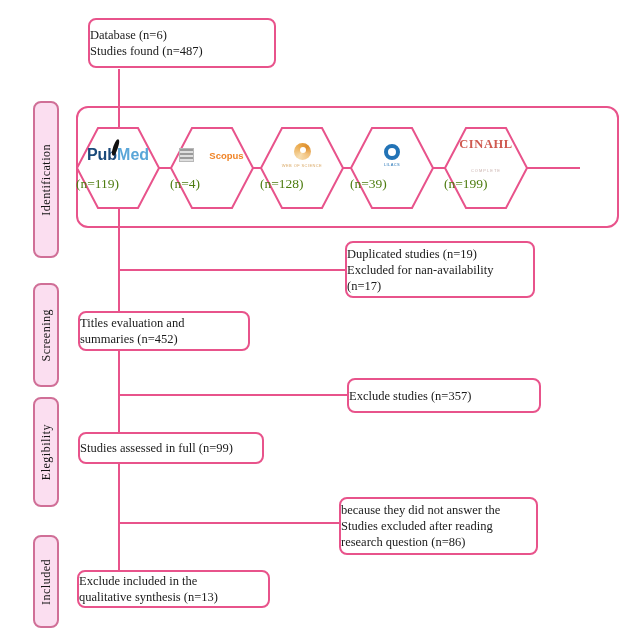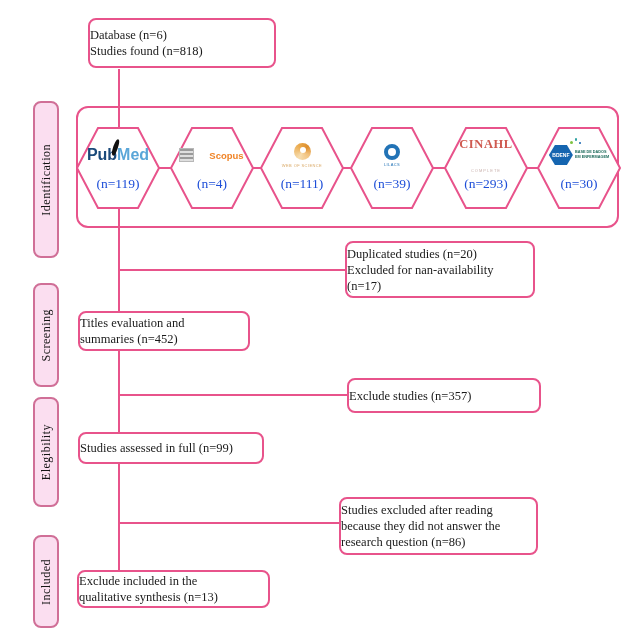--- a/index.html
+++ b/index.html
@@ -30,22 +30,22 @@
     font-size:12px;letter-spacing:.5px;color:#141414;white-space:nowrap;
   }
   
   .hex{position:absolute;top:127px;width:84px;height:82px;}
   .hex svg{position:absolute;left:0;top:0;}
   .hex .logo{
     position:absolute;left:4px;right:4px;top:12px;height:32px;
     display:flex;align-items:center;justify-content:center;
   }
   .hex .count{
-    position:absolute;left:0;right:0;top:49px;text-align:center;
-    font-size:13.5px;color:#1d4ed8;
+    position:absolute;left:0;right:0;top:49px;
+    font-size:13.5px;color:#4d7c0f;
   }
   
   .logo-pubmed{position:relative;font-family:"Liberation Sans",sans-serif;font-weight:bold;font-size:16px;display:flex;}
   .pm-pub{color:#1b4a7a;}
   .pm-med{color:#5aa6d8;}
   .pm-swoosh{
     position:absolute;left:26px;top:-7px;width:5px;height:17px;background:#101010;
     border-radius:60% 40% 50% 50%/70% 30% 70% 30%;transform:rotate(14deg);
   }
   
@@ -87,21 +87,21 @@
   <div class="line" style="left:118px;top:69px;width:2px;height:243px;"></div>
   <div class="line" style="left:118px;top:167px;width:462px;height:2px;"></div>
   <div class="line" style="left:119px;top:269px;width:226px;height:2px;"></div>
   <div class="line" style="left:118px;top:351px;width:2px;height:81px;"></div>
   <div class="line" style="left:119px;top:394px;width:228px;height:2px;"></div>
   <div class="line" style="left:118px;top:463px;width:2px;height:107px;"></div>
   <div class="line" style="left:119px;top:522px;width:220px;height:2px;"></div>
 
   <div class="fbox" style="left:88px;top:18px;width:188px;height:50px;">
     <div>Database (n=6)</div>
-    <div>Studies found (n=818)</div>
+    <div>Studies found (n=487)</div>
   </div>
 
   <div class="stage" style="top:101px;height:157px;">
     <span>Identification</span>
   </div>
   <div class="stage" style="top:283px;height:104px;">
     <span>Screening</span>
   </div>
   <div class="stage" style="top:397px;height:110px;">
     <span>Elegibility</span>
@@ -138,21 +138,21 @@
   </div>
 
   <div class="hex" style="left:260px;">
     <svg width="84" height="82">
       <polygon points="22,1 62,1 83,41 62,81 22,81 1,41" fill="#ffffff" stroke="#e8538b" stroke-width="2"></polygon>
     </svg>
     <div class="logo logo-wos">
       <span class="wos-circle"></span>
       <span class="wos-caption">WEB OF SCIENCE</span>
     </div>
-    <div class="count">(n=111)</div>
+    <div class="count">(n=128)</div>
   </div>
 
   <div class="hex" style="left:350px;">
     <svg width="84" height="82">
       <polygon points="22,1 62,1 83,41 62,81 22,81 1,41" fill="#ffffff" stroke="#e8538b" stroke-width="2"></polygon>
     </svg>
     <div class="logo logo-lilacs">
       <span class="lilacs-ring"></span>
       <span class="lilacs-caption">LILACS</span>
     </div>
@@ -160,64 +160,46 @@
   </div>
 
   <div class="hex" style="left:444px;">
     <svg width="84" height="82">
       <polygon points="22,1 62,1 83,41 62,81 22,81 1,41" fill="#ffffff" stroke="#e8538b" stroke-width="2"></polygon>
     </svg>
     <div class="logo logo-cinahl">
       <span class="cinahl-text">CINAHL</span>
       <span class="cinahl-caption">COMPLETE</span>
     </div>
-    <div class="count">(n=293)</div>
-  </div>
-
-  <div class="hex" style="left:537px;">
-    <svg width="84" height="82">
-      <polygon points="22,1 62,1 83,41 62,81 22,81 1,41" fill="#ffffff" stroke="#e8538b" stroke-width="2"></polygon>
-    </svg>
-    <div class="logo">
-      <span class="logo-bdenf">
-        <span class="bdenf-hex">BDENF</span>
-        <span class="bdenf-dot bd1"></span>
-        <span class="bdenf-dot bd2"></span>
-        <span class="bdenf-dot bd3"></span>
-        <span class="bdenf-caption">
-          <span>BASE DE DADOS</span>
-          <span>EM ENFERMAGEM</span>
-        </span>
-      </span>
-    </div>
-    <div class="count">(n=30)</div>
-  </div>
+    <div class="count">(n=199)</div>
+  </div>
+
 
   <div class="fbox" style="left:345px;top:241px;width:190px;height:57px;">
-    <div>Duplicated studies (n=20)</div>
+    <div>Duplicated studies (n=19)</div>
     <div>Excluded for nan-availability</div>
     <div>(n=17)</div>
   </div>
 
   <div class="fbox" style="left:78px;top:311px;width:172px;height:40px;">
     <div>Titles evaluation and</div>
     <div>summaries (n=452)</div>
   </div>
 
   <div class="fbox" style="left:347px;top:378px;width:194px;height:35px;">
     <div>Exclude studies (n=357)</div>
   </div>
 
   <div class="fbox" style="left:78px;top:432px;width:186px;height:32px;">
     <div>Studies assessed in full (n=99)</div>
   </div>
 
   <div class="fbox" style="left:339px;top:497px;width:199px;height:58px;">
+    <div>because they did not answer the</div>
     <div>Studies excluded after reading</div>
-    <div>because they did not answer the</div>
     <div>research question (n=86)</div>
   </div>
 
   <div class="fbox" style="left:77px;top:570px;width:193px;height:38px;">
     <div>Exclude included in the</div>
     <div>qualitative synthesis (n=13)</div>
   </div>
 
 </div>
 

